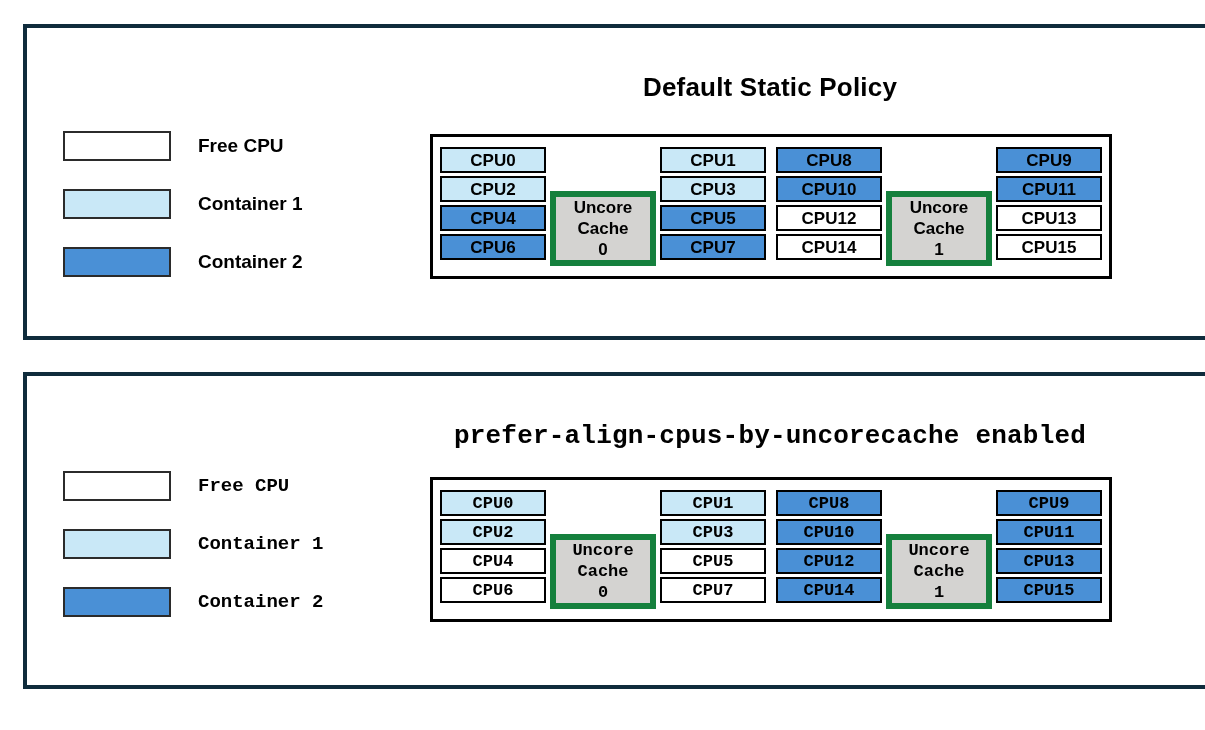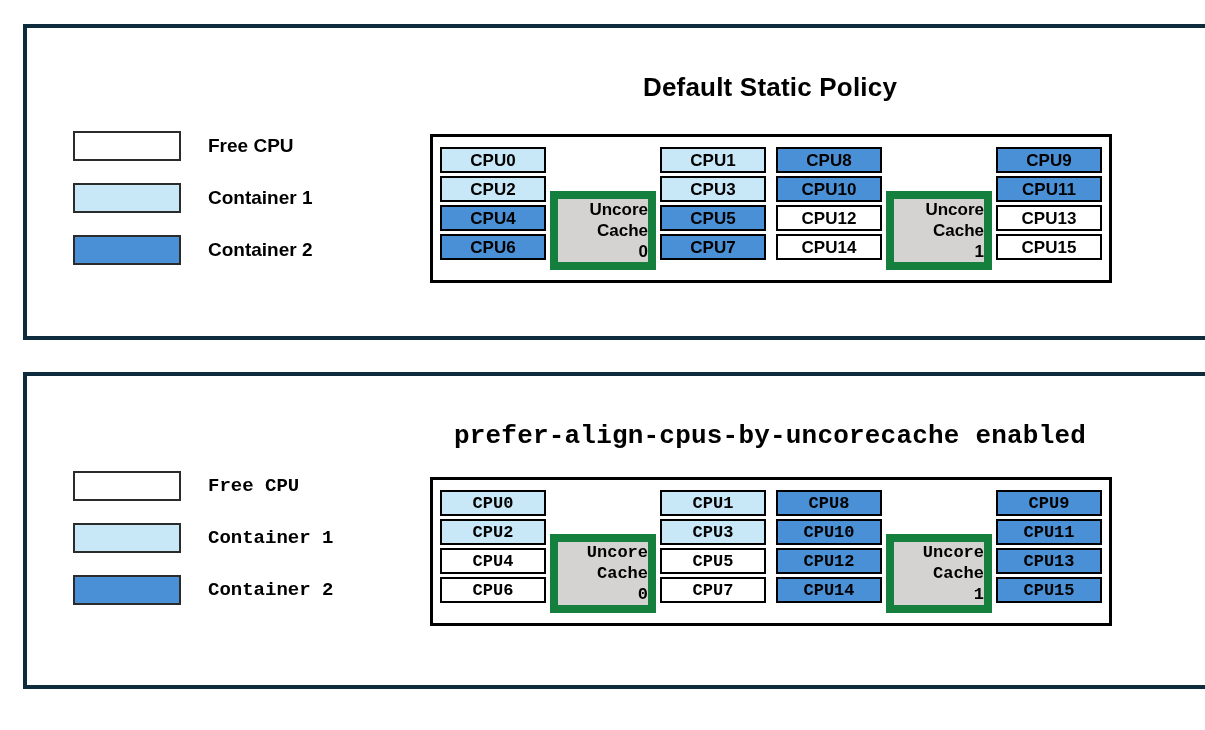--- a/index.html
+++ b/index.html
@@ -18,21 +18,21 @@
 
   .panel-title{
     position:absolute;left:402px;width:682px;
     text-align:center;font-weight:bold;font-size:26px;
     letter-spacing:0.2px;white-space:nowrap;
   }
   #panel-top .panel-title{top:44px;}
   #panel-bottom .panel-title{top:45px;}
 
   .legend{
-    position:absolute;left:46px;display:flex;flex-direction:column;gap:22px;
+    position:absolute;left:36px;display:flex;flex-direction:column;gap:28px;
   }
   #panel-top .legend{top:103px;}
   #panel-bottom .legend{top:95px;}
   .legend-row{display:flex;align-items:center;gap:27px;}
   .legend-swatch{
     width:108px;height:30px;border:2px solid #2b2b2b;box-sizing:border-box;
     background:#fff;flex:0 0 auto;
   }
   .legend-label{font-weight:bold;font-size:19px;white-space:nowrap;}
 
@@ -46,23 +46,23 @@
 
   .cache-group{display:flex;gap:4px;}
   .cpu-col{display:flex;flex-direction:column;gap:3px;}
   .cpu-cell{
     width:106px;height:26px;box-sizing:border-box;
     border:2px solid #000;background:#fff;
     display:flex;align-items:center;justify-content:center;
     font-weight:bold;font-size:17px;line-height:1;
   }
   .uncore-block{
-    width:106px;box-sizing:border-box;border:8px solid #15803d;
+    width:106px;box-sizing:border-box;border:6px solid #15803d;
     background:var(--cache);
-    display:flex;flex-direction:column;align-items:flex-end;justify-content:center;
+    display:flex;flex-direction:column;align-items:center;justify-content:center;
     font-weight:bold;font-size:17px;line-height:21px;text-align:center;margin-top:44px;
   }
   [data-state="free"]{background:var(--free);}
   [data-state="container1"]{background:var(--c1);}
   [data-state="container2"]{background:var(--c2);}
 </style>
 </head>
 <body style="--free: #ffffff; --c1: #c9e8f7; --c2: #4a90d6; --cache: #d4d3d1; --panel-border: #0f2c3c;">
 
 <div class="panel" id="panel-top">

